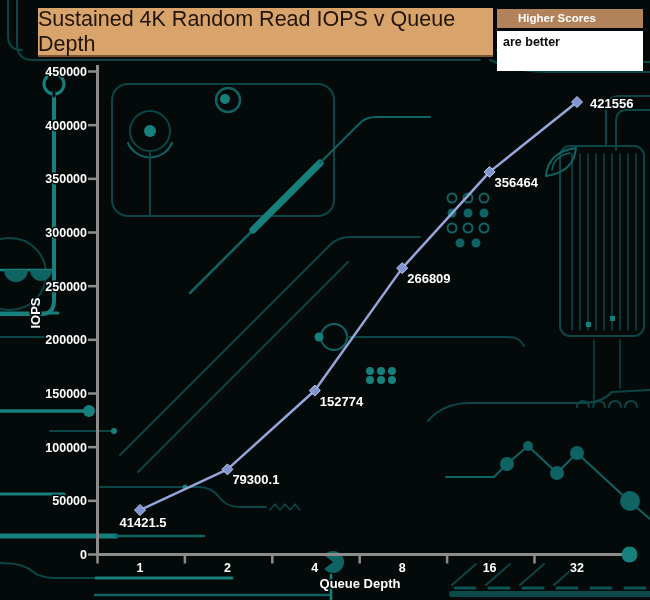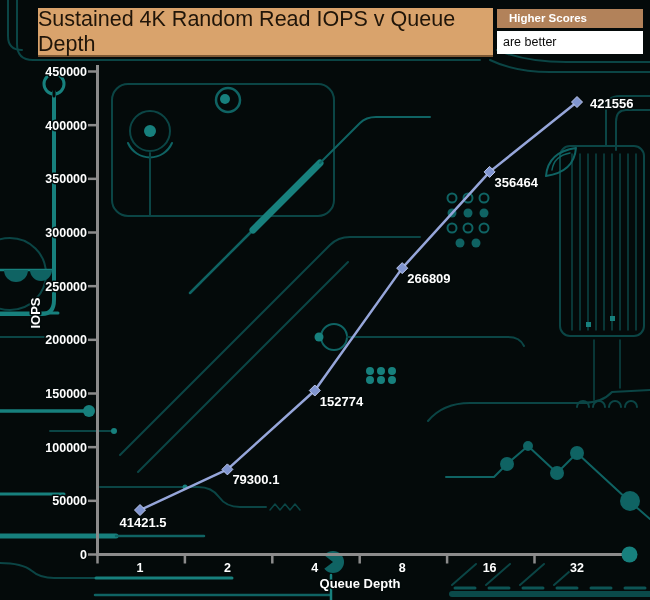--- a/index.html
+++ b/index.html
@@ -19,23 +19,23 @@
   .bgf{fill:var(--background)!important;stroke:none!important;}
   .bgs{stroke:var(--background)!important;stroke-width:3;}
   .w15{stroke-width:1.5}.w2{stroke-width:2}.w25{stroke-width:2.5}.w3{stroke-width:3}
   .w35{stroke-width:3.5}.w4{stroke-width:4}.w5{stroke-width:5}.w7{stroke-width:7}
   .dash{stroke:#0d5555;stroke-width:3;} .strip{stroke:#0a4a4a;stroke-width:6;}
   .titlebar{position:absolute;left:38px;top:8px;width:455px;height:47px;z-index:3;
     background:var(--title-bg);color:var(--title-text);display:flex;align-items:center;
     justify-content:center;font-size:21.5px;border-bottom:2px solid #7c5733;}
   .note1{position:absolute;left:497px;top:9px;width:146px;height:19px;z-index:3;
     background:var(--note-bg);color:var(--note-text);font-weight:bold;font-size:11.5px;
-    line-height:19px;padding-left:12px;box-sizing:border-box;}
-  .note2{position:absolute;left:497px;top:31px;width:146px;height:23px;z-index:3;
-    background:var(--note-secondary-bg);color:var(--note-secondary-text);font-weight:normal;
+    line-height:19px;padding-left:21px;box-sizing:border-box;}
+  .note2{position:absolute;left:497px;top:31px;width:146px;height:40px;z-index:3;
+    background:var(--note-secondary-bg);color:var(--note-secondary-text);font-weight:bold;
     font-size:12.5px;line-height:23px;padding-left:6px;box-sizing:border-box;}
   #chart-svg{z-index:2;}
   #chart-svg text{fill:#fff;paint-order:stroke;stroke:#030a0a;stroke-width:3px;stroke-linejoin:round;}
   #chart-svg text.tick{font:bold 12.5px "Liberation Sans",sans-serif;}
   #chart-svg text.axis-title{font:bold 13px "Liberation Sans",sans-serif;}
   #chart-svg text.pt{font:bold 13px "Liberation Sans",sans-serif;}
 </style>
 </head>
 <body>
 

